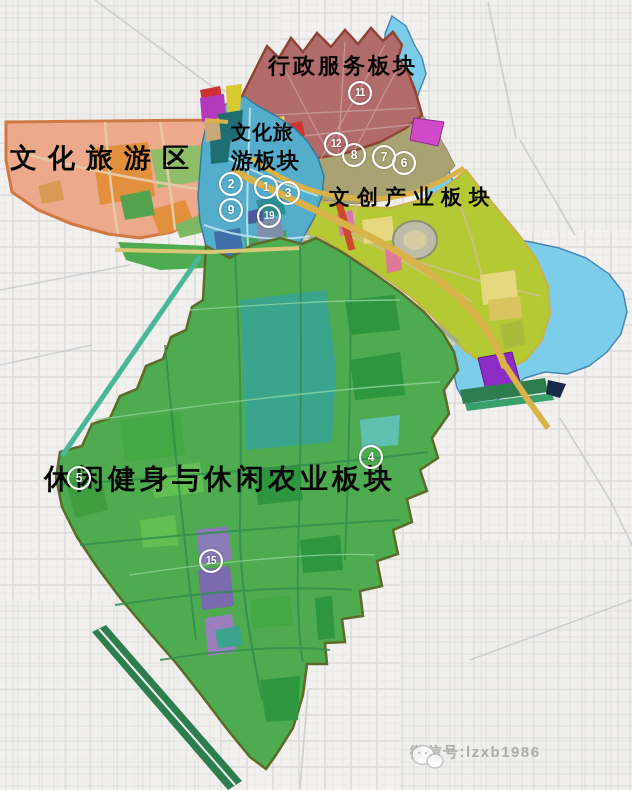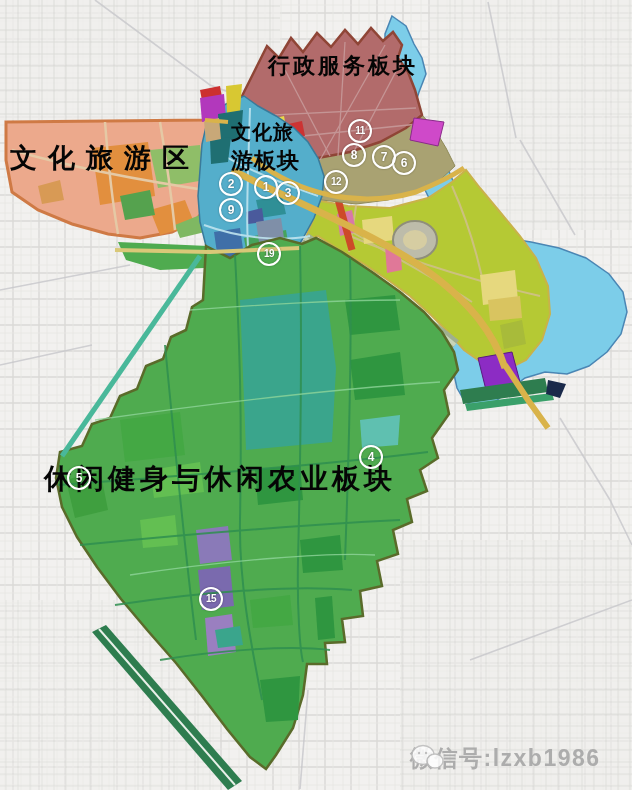--- a/index.html
+++ b/index.html
@@ -4,23 +4,23 @@
 <style>
   html,body{margin:0;padding:0;background:#ddd;}
   #stage{position:relative;width:632px;height:790px;overflow:hidden;
          font-family:"Liberation Sans","DejaVu Sans",sans-serif;background:#f2f1ef;}
   #stage svg{position:absolute;left:0;top:0;}
   .map-label{position:absolute;color:#050505;font-weight:900;white-space:nowrap;line-height:1.05;}
   .marker{position:absolute;width:20px;height:20px;border:2px solid #fff;border-radius:50%;
           color:#fff;font-weight:bold;font-size:12px;display:flex;align-items:center;justify-content:center;
           text-shadow:0 0 2px rgba(0,0,0,.55);box-shadow:0 0 2px rgba(0,0,0,.35), inset 0 0 2px rgba(0,0,0,.3);
           line-height:1;z-index:5;}
-  .marker.two{font-size:10px;letter-spacing:-.5px;margin-top:38px;}
+  .marker.two{font-size:10px;letter-spacing:-.5px;}
   #watermark{position:absolute;left:410px;top:743px;display:flex;align-items:flex-start;gap:6px;z-index:6;
-             color:rgba(165,165,165,.9);font-size:23px;letter-spacing:1.5px;font-weight:bold;}
+             color:rgba(165,165,165,.9);font-size:15px;letter-spacing:1.5px;font-weight:bold;}
 </style>
 </head>
 <body>
 
 <div id="stage">
 
 <svg width="632" height="790" viewBox="0 0 632 790">
   <defs>
     <pattern id="streets" width="26" height="26" patternUnits="userSpaceOnUse">
       <rect width="26" height="26" fill="#f2f1ef"></rect>
@@ -205,20 +205,21 @@
   <div class="marker" style="left:219px;top:198px">9</div>
   <div class="marker two" style="left:199px;top:549px">15</div>
   <div class="marker two" style="left:348px;top:81px">11</div>
   <div class="marker two" style="left:324px;top:132px">12</div>
   <div class="marker two" style="left:257px;top:204px">19</div>
 
   <div class="map-label" style="left:10px;top:144px;font-size:27px;letter-spacing:11px">文化旅游区</div>
   <div class="map-label" style="left:268px;top:54px;font-size:22px;letter-spacing:3px">行政服务板块</div>
   <div class="map-label" style="left:231px;top:122px;font-size:20px;letter-spacing:1px">文化旅</div>
   <div class="map-label" style="left:231px;top:149px;font-size:22px;letter-spacing:1px">游板块</div>
+  <div class="map-label" style="left:329px;top:186px;font-size:21px;letter-spacing:7px">文创产业板块</div>
   <div class="map-label" style="left:44px;top:464px;font-size:28px;letter-spacing:4px">休闲健身与休闲农业板块</div>
 
   <div id="watermark">
     <svg width="36" height="30" viewBox="0 0 36 30" style="opacity:.85">
       <ellipse cx="13" cy="12" rx="11" ry="9.5" fill="#fff" stroke="#bcbcbc" stroke-width="1.5"></ellipse>
       <ellipse cx="25" cy="18" rx="8" ry="7" fill="#fff" stroke="#bcbcbc" stroke-width="1.5"></ellipse>
       <circle cx="9" cy="10" r="1.2" fill="#c2c2c2"></circle>
       <circle cx="16" cy="10" r="1.2" fill="#c2c2c2"></circle>
     </svg>
     <span>微信号:lzxb1986</span>

